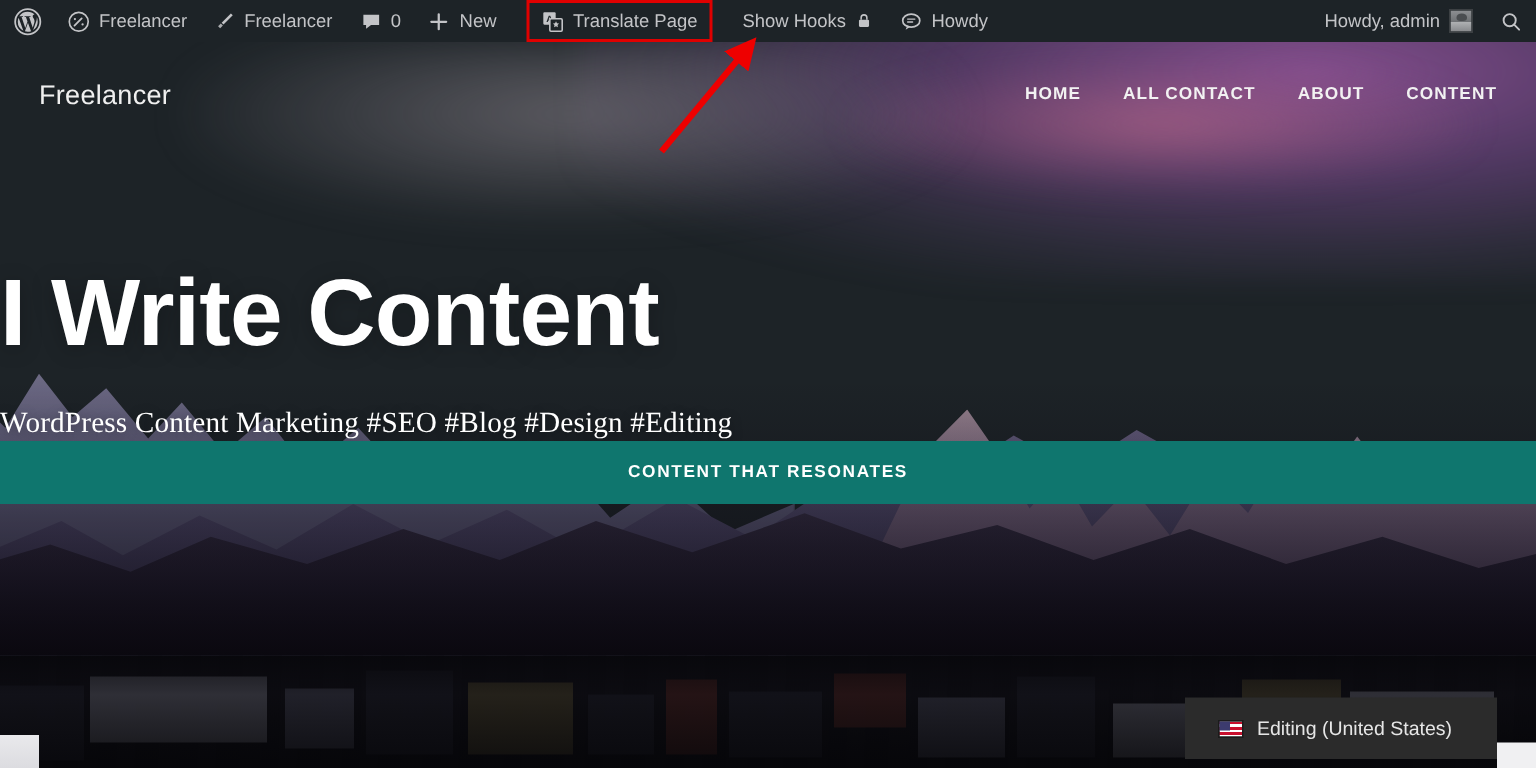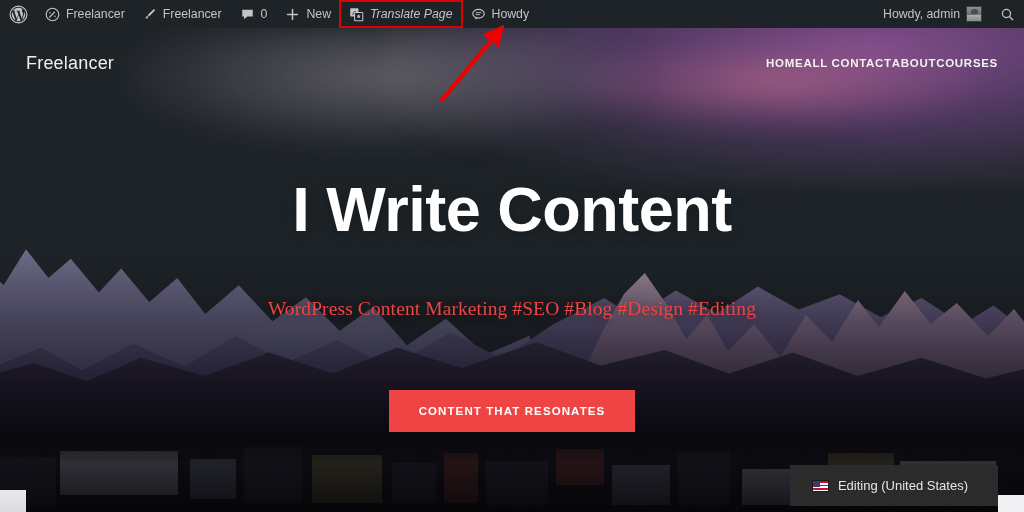--- a/index.html
+++ b/index.html
@@ -43,22 +43,21 @@
   .ab-item .lbl { color: #c3c4c7; }
   .ab-item .ico { display: inline-flex; align-items: center; justify-content: center; }
   .ab-item .ico svg { display: block; }
 
   .ab-item.wp-logo { padding: 0 8px 0 9px; }
 
   
   .ab-item.highlight {
     outline: 2.5px solid #e00000;
     outline-offset: -1px;
-    margin: 1px 0;
-    font-style: italic;
+    margin: 1px 12px;
   }
 
   .ab-avatar {
     width: 16px; height: 16px;
     background: linear-gradient(180deg,#8d8f92 0%, #6d7073 55%, #aeb0b2 56%, #87898c 100%);
     border: 1px solid #3c4043;
     box-sizing: border-box;
     display: inline-block;
     position: relative;
   }
@@ -204,64 +203,62 @@
   .site-logo {
     color: #efefef;
     font-size: 18px;
     letter-spacing: .2px;
     font-weight: 400;
   }
   .site-nav {
     margin-left: auto;
     display: flex;
     align-items: flex-end;
+    gap: 28px;
   }
   .site-nav a {
     color: #f2f2f2;
     font-size: 11.5px;
     letter-spacing: .7px;
     text-decoration: none;
     font-weight: 600;
   }
 
   
   .hero-copy {
     position: absolute;
     top: 0; left: 0;
     width: 1024px;
     height: 409px;
     z-index: 6;
     display: flex;
     flex-direction: column;
-    align-items: center;
     justify-content: flex-start;
     padding-top: 148px;
     box-sizing: border-box;
-    gap: 26px;
   }
   .hero-title {
     color: #ffffff;
     font-size: 63px;
     font-weight: 700;
     letter-spacing: -0.5px;
     line-height: 1.05;
     margin: 0;
     text-shadow: 0 2px 14px rgba(0,0,0,.25);
   }
   .hero-sub {
-    color: #ef4444;
+    color: #ffffff;
     font-family: "Liberation Serif", "DejaVu Serif", serif;
     font-size: 19.5px;
     margin: 30px 0 0 0;
     letter-spacing: .1px;
     text-shadow: 0 1px 8px rgba(0,0,0,.35);
   }
   .hero-cta {
-    margin-top: 44px;
-    background: #ef4444;
+    background: #0f766e;
     color: #ffffff;
     border: none;
     font-size: 11.5px;
     font-weight: 700;
     letter-spacing: 1.1px;
     padding: 15px 30px;
     cursor: pointer;
     font-family: "Liberation Sans", sans-serif;
   }
 
@@ -422,20 +419,29 @@
         <svg width="15" height="15" viewBox="0 0 20 20">
           <rect x="1.6" y="1.6" width="11" height="11" rx="1" fill="#c3c4c7"></rect>
           <text x="7.1" y="10.3" font-size="8" font-family="Liberation Sans, sans-serif" font-weight="700" fill="#1d2327" text-anchor="middle">A</text>
           <rect x="7.4" y="7.4" width="11" height="11" rx="1" fill="#1d2327" stroke="#c3c4c7" stroke-width="1.4"></rect>
           <path d="M12.9 9.6l.85 1.72 1.9.28-1.38 1.34.33 1.9-1.7-.9-1.7.9.33-1.9-1.38-1.34 1.9-.28z" fill="#c3c4c7"></path>
         </svg>
       </span>
       <span class="lbl">Translate Page</span>
     </div>
 
+    <div class="ab-item">
+      <span class="lbl">Show Hooks</span>
+      <span class="ico">
+        <svg width="12" height="12" viewBox="0 0 20 20">
+          <rect x="4.4" y="8.6" width="11.2" height="8" rx="1.2" fill="#c3c4c7"></rect>
+          <path d="M6.8 8.6V6.4a3.2 3.2 0 0 1 6.4 0v2.2" fill="none" stroke="#c3c4c7" stroke-width="1.7"></path>
+        </svg>
+      </span>
+    </div>
 
     <div class="ab-item">
       <span class="ico">
         <svg width="15" height="15" viewBox="0 0 20 20">
           <ellipse cx="10" cy="9" rx="7.6" ry="5.8" fill="none" stroke="#c3c4c7" stroke-width="1.5"></ellipse>
           <path d="M6.6 13.2 5 17l4.2-2.6z" fill="#c3c4c7"></path>
           <path d="M6.8 7.6h6.4M6.8 10.2h4.4" stroke="#c3c4c7" stroke-width="1.2" stroke-linecap="round"></path>
         </svg>
       </span>
       <span class="lbl">Howdy</span>
@@ -470,21 +476,21 @@
     <div class="ridge-near"></div>
     <div class="hero-vignette"></div>
   </div>
 
   <div class="site-header">
     <div class="site-logo">Freelancer</div>
     <nav class="site-nav">
       <a href="#">HOME</a>
       <a href="#">ALL CONTACT</a>
       <a href="#">ABOUT</a>
-      <a href="#">COURSES</a>
+      <a href="#">CONTENT</a>
     </nav>
   </div>
 
   <div class="hero-copy">
     <h1 class="hero-title">I Write Content</h1>
     <p class="hero-sub">WordPress Content Marketing #SEO #Blog #Design #Editing</p>
     <button class="hero-cta">CONTENT THAT RESONATES</button>
   </div>
 
   <div class="city">

